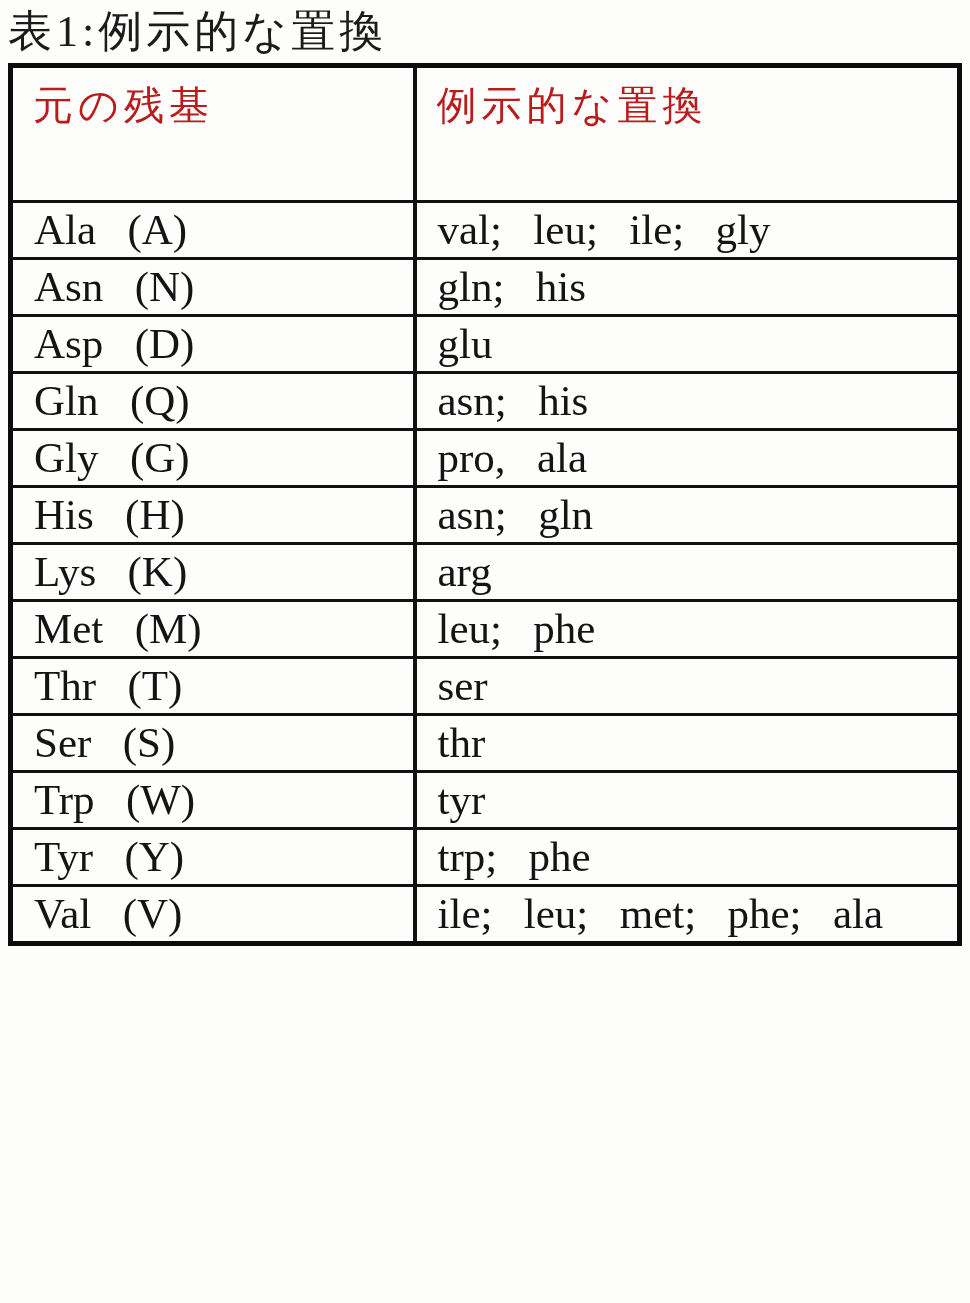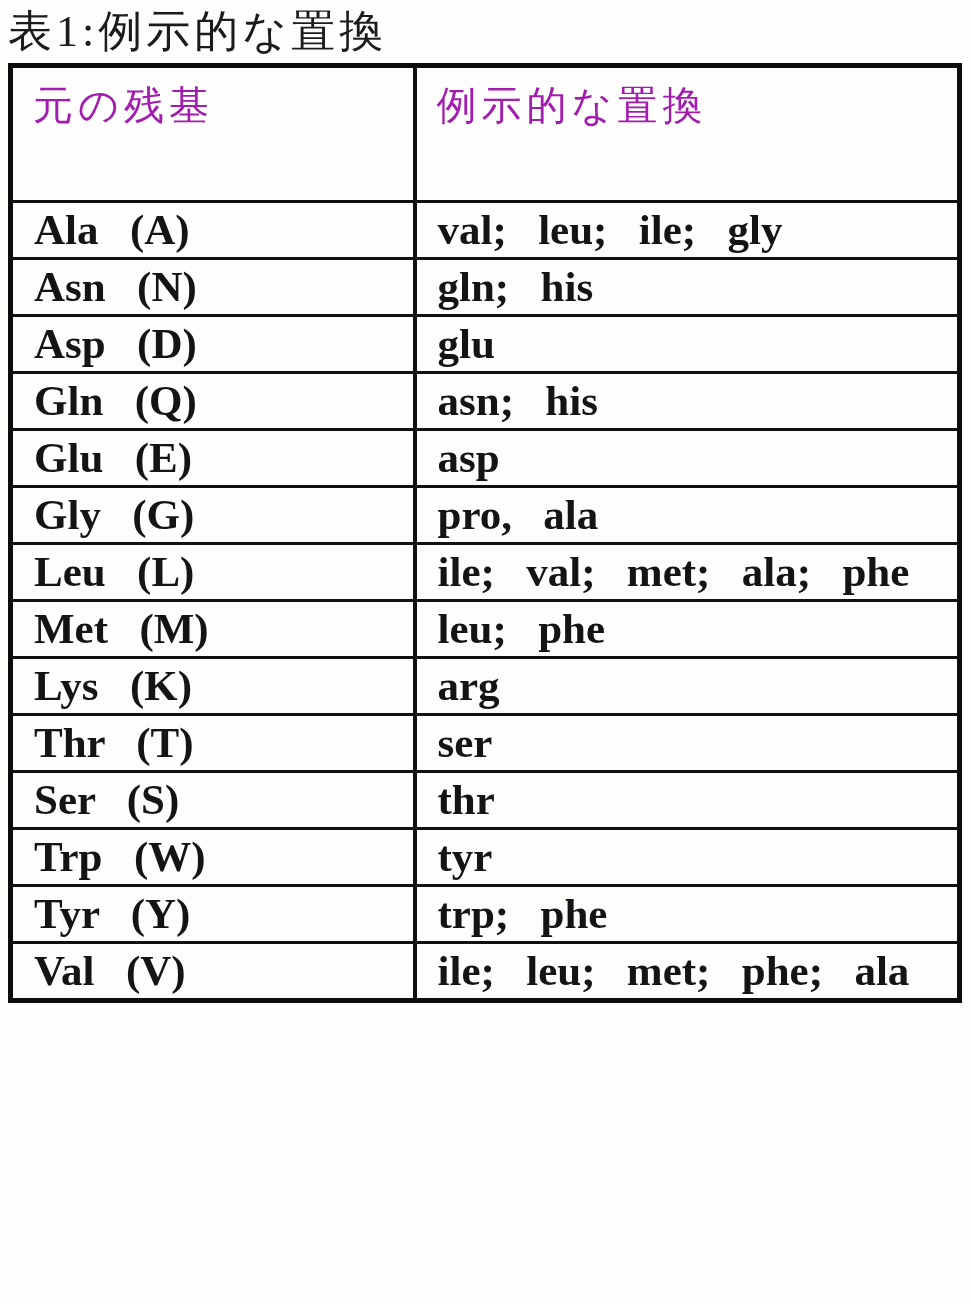--- a/index.html
+++ b/index.html
@@ -41,31 +41,30 @@
     font-weight: normal;
     overflow: hidden;
   }
   th {
     border-right-width: 4px;
     height: 122px;
     vertical-align: top;
     font-size: 40px;
     letter-spacing: 5px;
     padding: 10px 0 0 20px;
-    color: #a21caf;
+    color: #b91c1c;
   }
   td {
     height: 52px;
     vertical-align: middle;
     font-size: 43px;
     padding: 0 0 2px 21px;
     word-spacing: 0.48em;
     white-space: nowrap;
     color: #141414;
-    font-weight: bold;
   }
   td.residue-cell { border-right-width: 4px; }
 </style>
 </head>
 <body>
 
 <div class="page">
 
   <div class="doc-title">表1:例示的な置換</div>
 
@@ -96,45 +95,41 @@
       <td class="residue-cell">Asp (D)</td>
       <td class="substitution-cell">glu</td>
     </tr>
 
 
     <tr>
       <td class="residue-cell">Gln (Q)</td>
       <td class="substitution-cell">asn; his</td>
     </tr>
 
-    <tr>
-      <td class="residue-cell">Glu (E)</td>
-      <td class="substitution-cell">asp</td>
-    </tr>
 
     <tr>
       <td class="residue-cell">Gly (G)</td>
       <td class="substitution-cell">pro, ala</td>
     </tr>
 
+    <tr>
+      <td class="residue-cell">His (H)</td>
+      <td class="substitution-cell">asn; gln</td>
+    </tr>
+
 
 
     <tr>
-      <td class="residue-cell">Leu (L)</td>
-      <td class="substitution-cell">ile; val; met; ala; phe</td>
+      <td class="residue-cell">Lys (K)</td>
+      <td class="substitution-cell">arg</td>
     </tr>
 
     <tr>
       <td class="residue-cell">Met (M)</td>
       <td class="substitution-cell">leu; phe</td>
-    </tr>
-
-    <tr>
-      <td class="residue-cell">Lys (K)</td>
-      <td class="substitution-cell">arg</td>
     </tr>
 
 
 
     <tr>
       <td class="residue-cell">Thr (T)</td>
       <td class="substitution-cell">ser</td>
     </tr>
 
     <tr>

